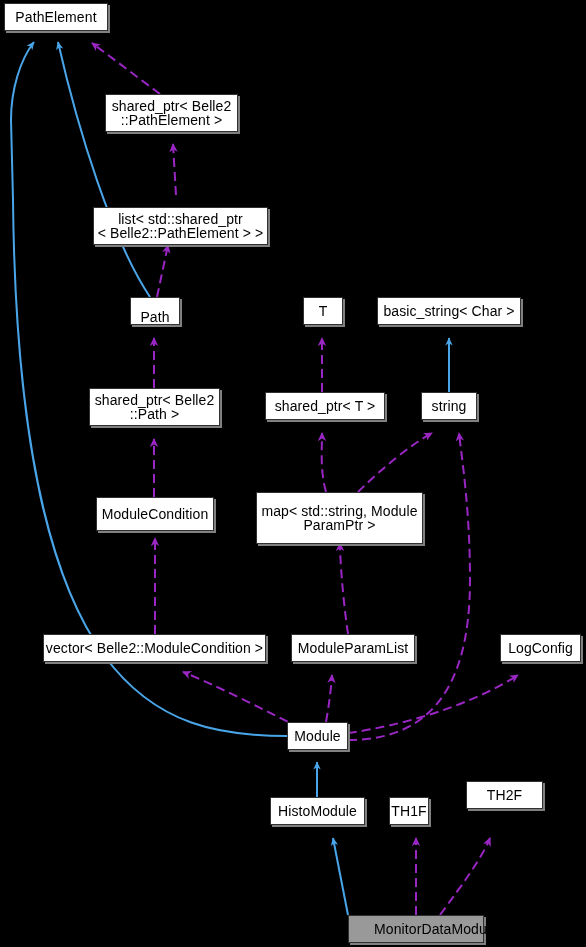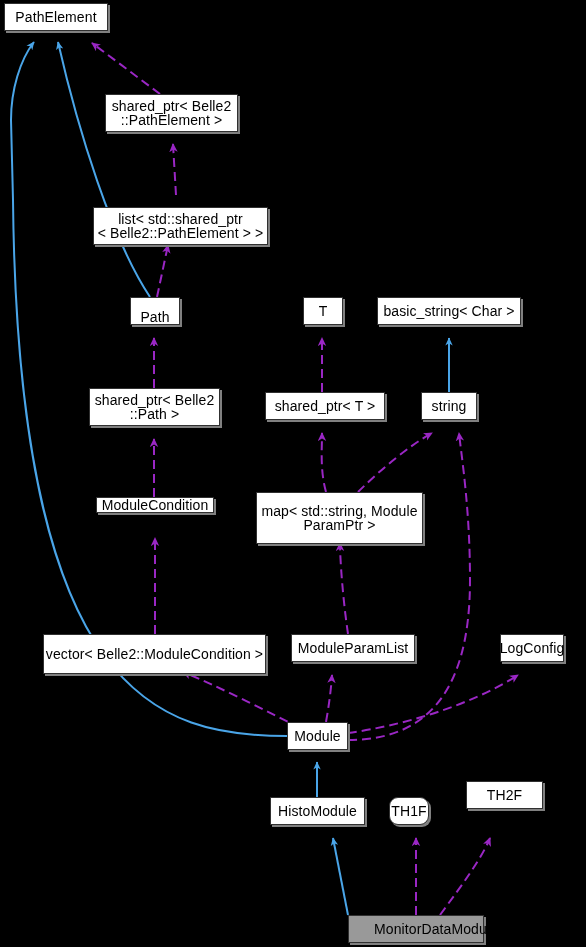--- a/index.html
+++ b/index.html
@@ -142,50 +142,50 @@
   </div>
 
   <div class="node" style="left:265px; top:392px; width:120px; height:28px;">
     <span>shared_ptr&lt; T &gt;</span>
   </div>
 
   <div class="node" style="left:421px; top:392px; width:56px; height:28px;">
     <span>string</span>
   </div>
 
-  <div class="node" style="left:96px; top:497px; width:118px; height:16px;">
+  <div class="node" style="left:96px; top:497px; width:118px; height:34px;">
     <span>ModuleCondition</span>
   </div>
 
   <div class="node" style="left:256px; top:492px; width:167px; height:52px;">
     <span>map&lt; std::string, Module
 ParamPtr &gt;</span>
   </div>
 
-  <div class="node" style="left:43px; top:634px; width:223px; height:40px;">
+  <div class="node" style="left:43px; top:634px; width:223px; height:28px;">
     <span>vector&lt; Belle2::ModuleCondition &gt;</span>
   </div>
 
   <div class="node" style="left:291px; top:634px; width:124px; height:28px;">
     <span>ModuleParamList</span>
   </div>
 
-  <div class="node" style="left:500px; top:634px; width:64px; height:28px;">
+  <div class="node" style="left:500px; top:634px; width:81px; height:28px;">
     <span>LogConfig</span>
   </div>
 
   <div class="node" style="left:287px; top:722px; width:61px; height:28px;">
     <span>Module</span>
   </div>
 
   <div class="node" style="left:270px; top:797px; width:95px; height:28px;">
     <span>HistoModule</span>
   </div>
 
-  <div class="node" style="left:389px; top:797px; width:40px; height:28px;border-radius:9px;">
+  <div class="node" style="left:389px; top:797px; width:40px; height:28px;">
     <span>TH1F</span>
   </div>
 
   <div class="node" style="left:466px; top:781px; width:77px; height:28px;">
     <span>TH2F</span>
   </div>
 
   <div class="node highlight" style="left:348px; top:915px; width:136px; height:28px;padding-left:40px;">
     <span>MonitorDataModule</span>
   </div>

